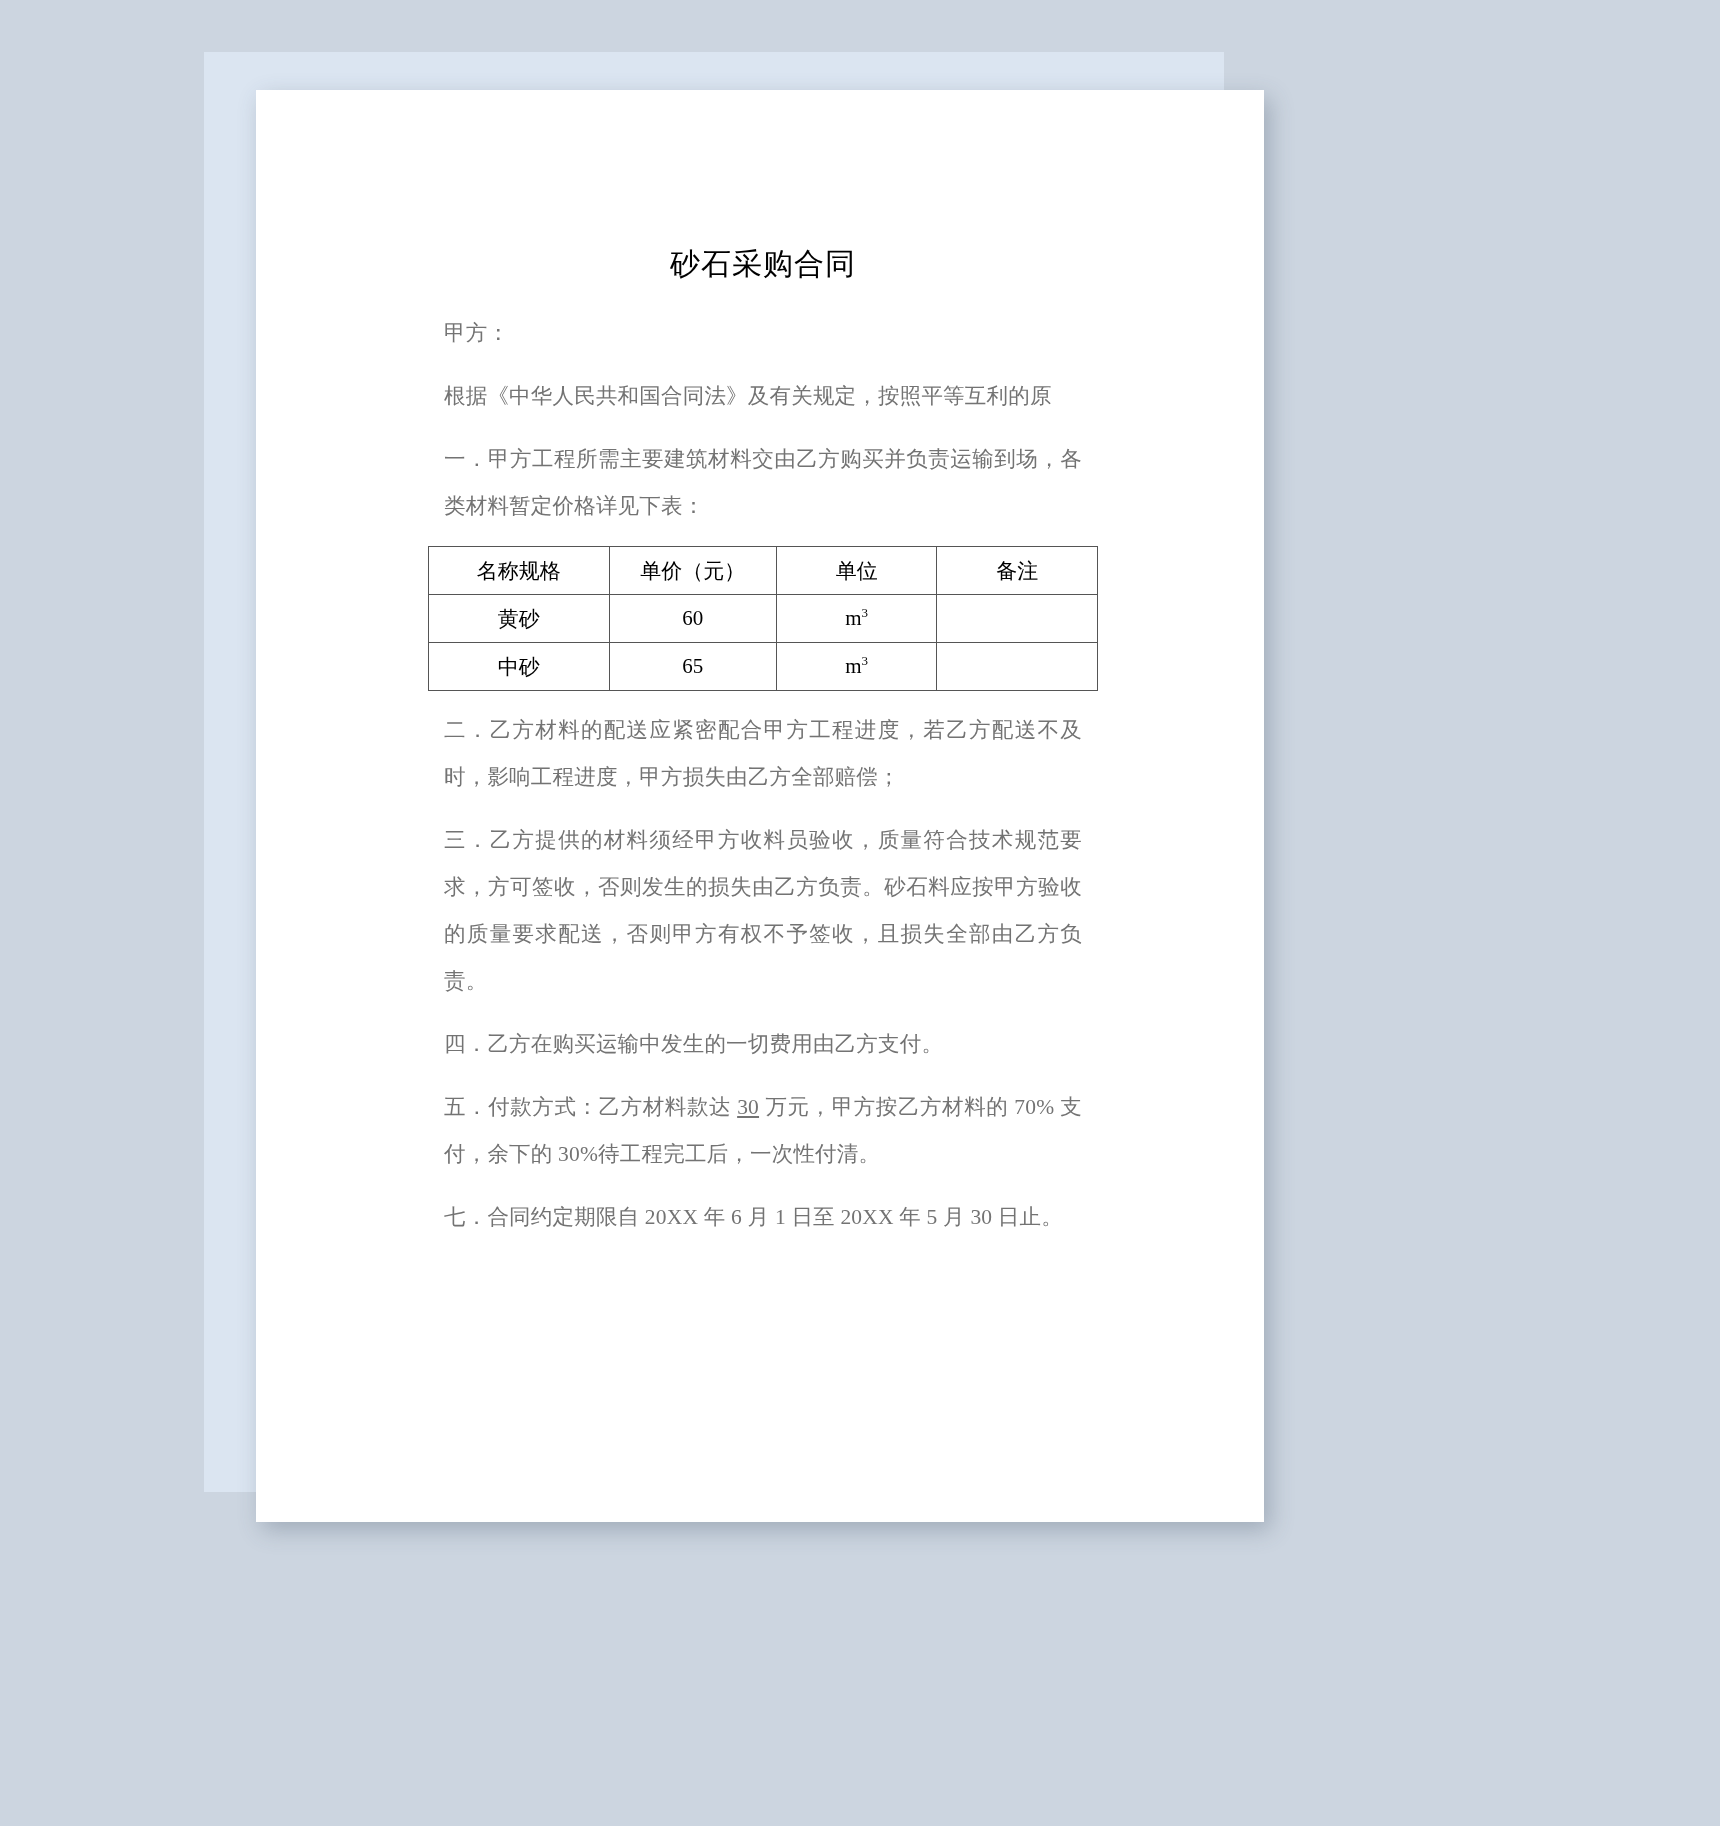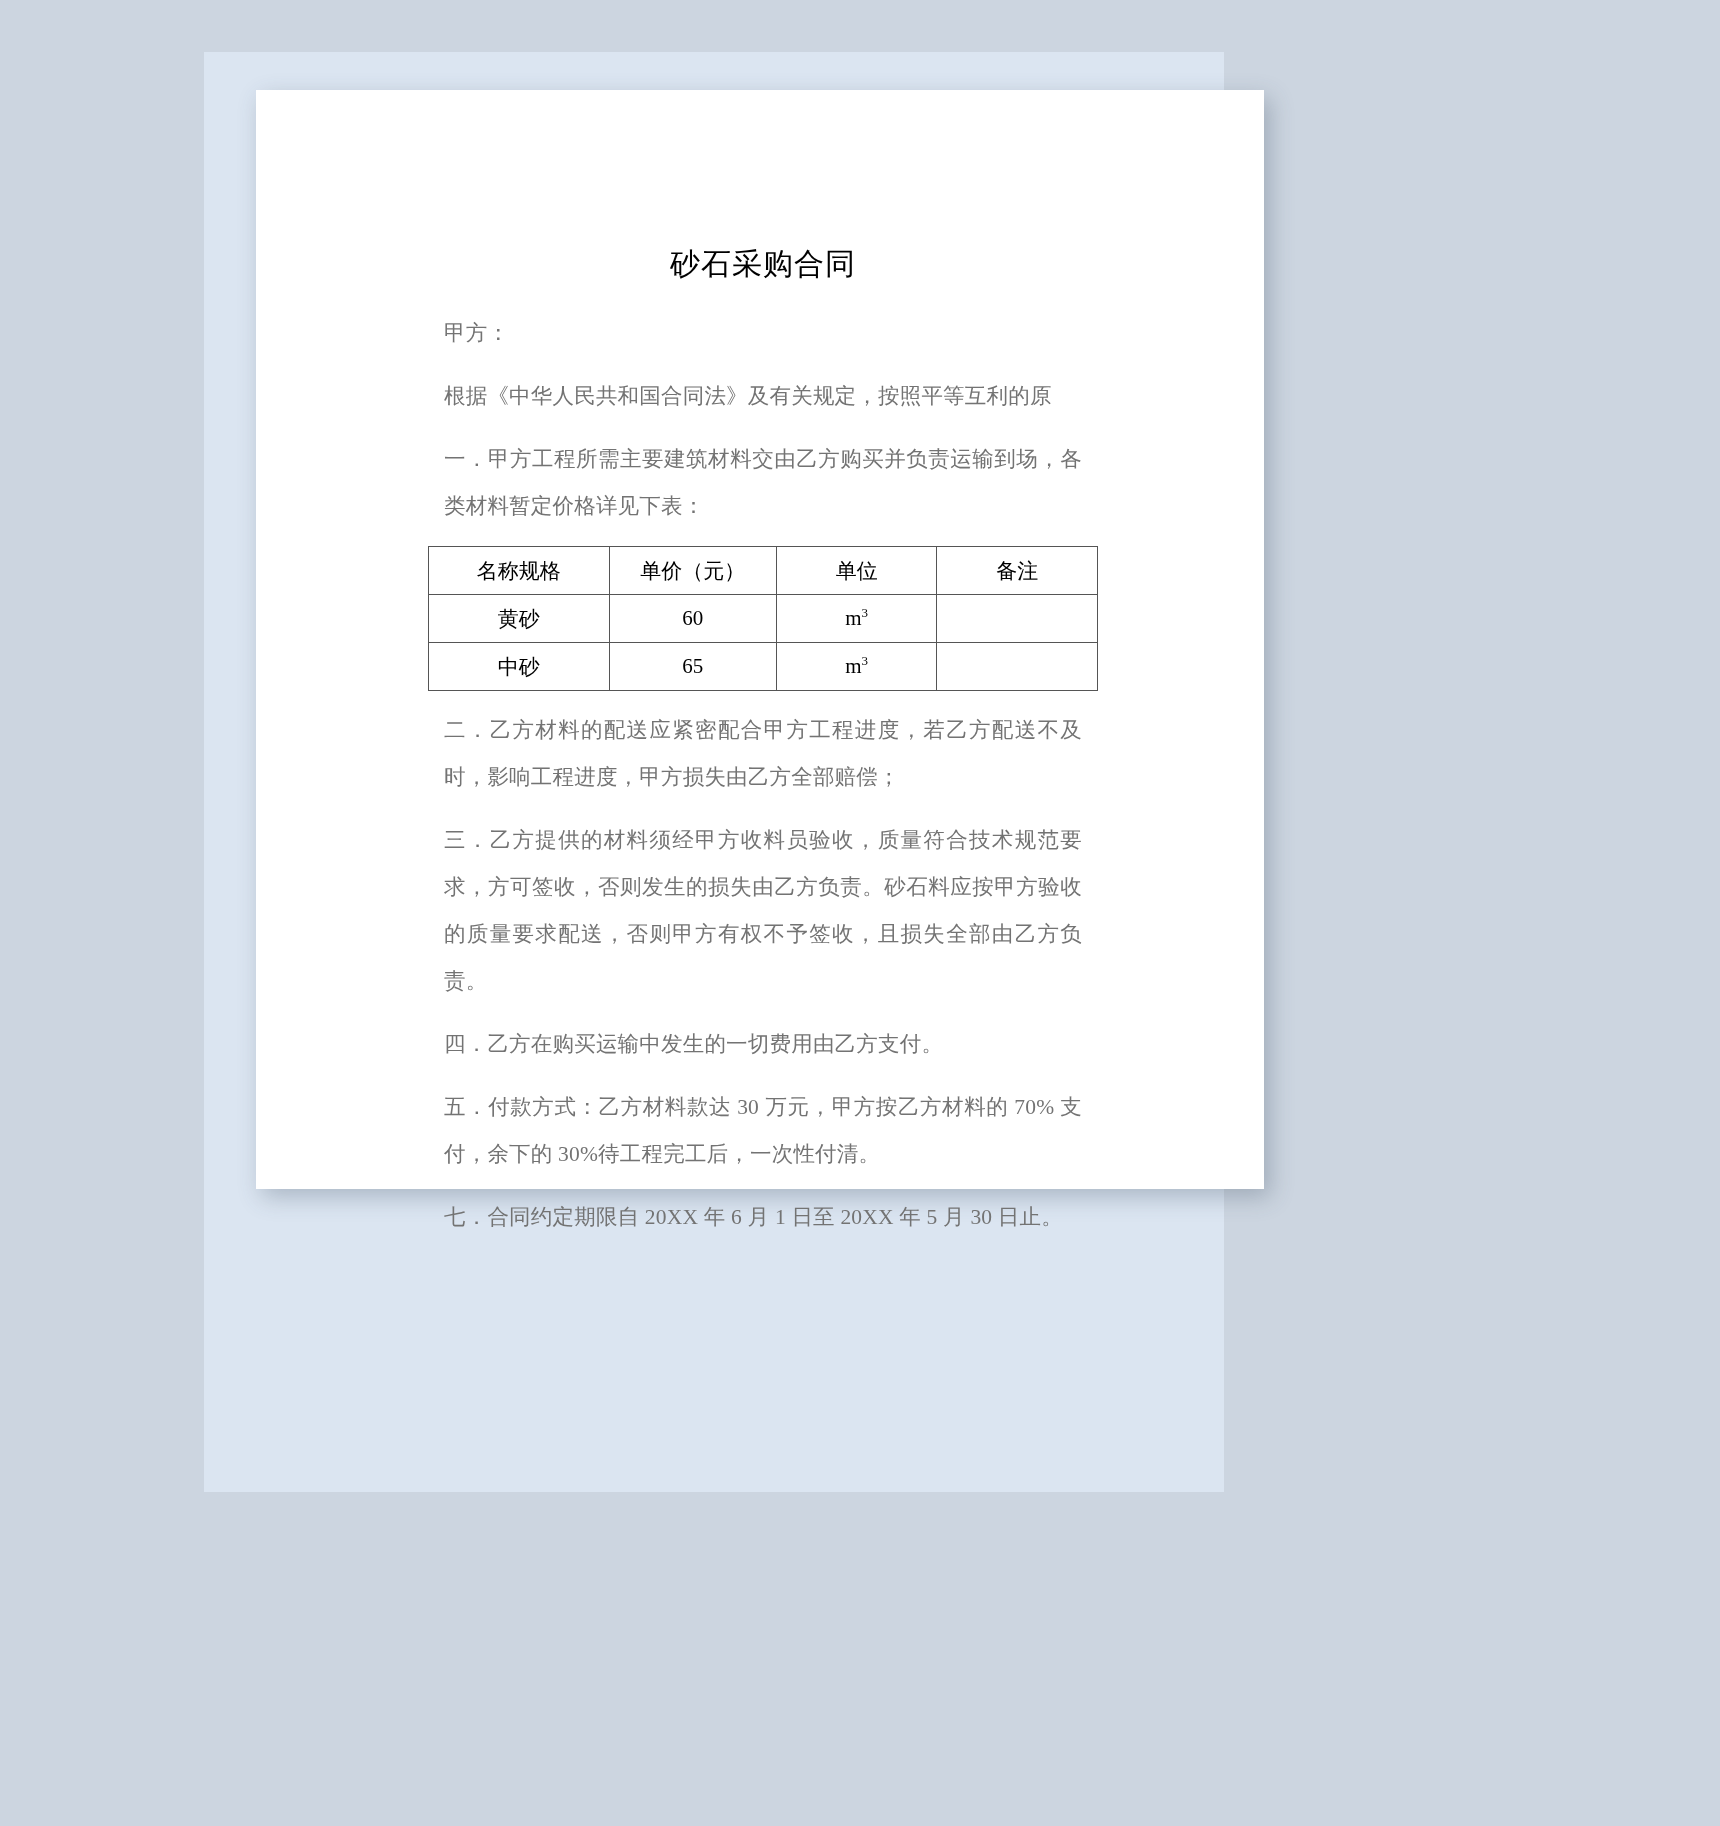--- a/index.html
+++ b/index.html
@@ -31,21 +31,21 @@
     height: 1440px;
     background: #dbe5f1;
   }
 
   
   #page {
     position: absolute;
     left: 256px;
     top: 90px;
     width: 1008px;
-    height: 1099px;
+    height: 1432px;
     background: #ffffff;
     box-shadow: 6px 8px 22px rgba(60, 75, 95, 0.30);
   }
 
   
   #doc-body {
     position: absolute;
     left: 172px;
     top: 156px;
     width: 670px;
@@ -70,20 +70,21 @@
     text-justify: inter-ideograph;
     letter-spacing: 0.2px;
   }
 
   .para.indent-hang {
     
     text-indent: 0;
   }
 
   .blank-underline {
+    text-decoration: underline;
     padding: 0 6px;
   }
 
   .latin {
     font-family: "Liberation Serif", "DejaVu Serif", serif;
   }
 
   
   table.price-table {
     border-collapse: collapse;

